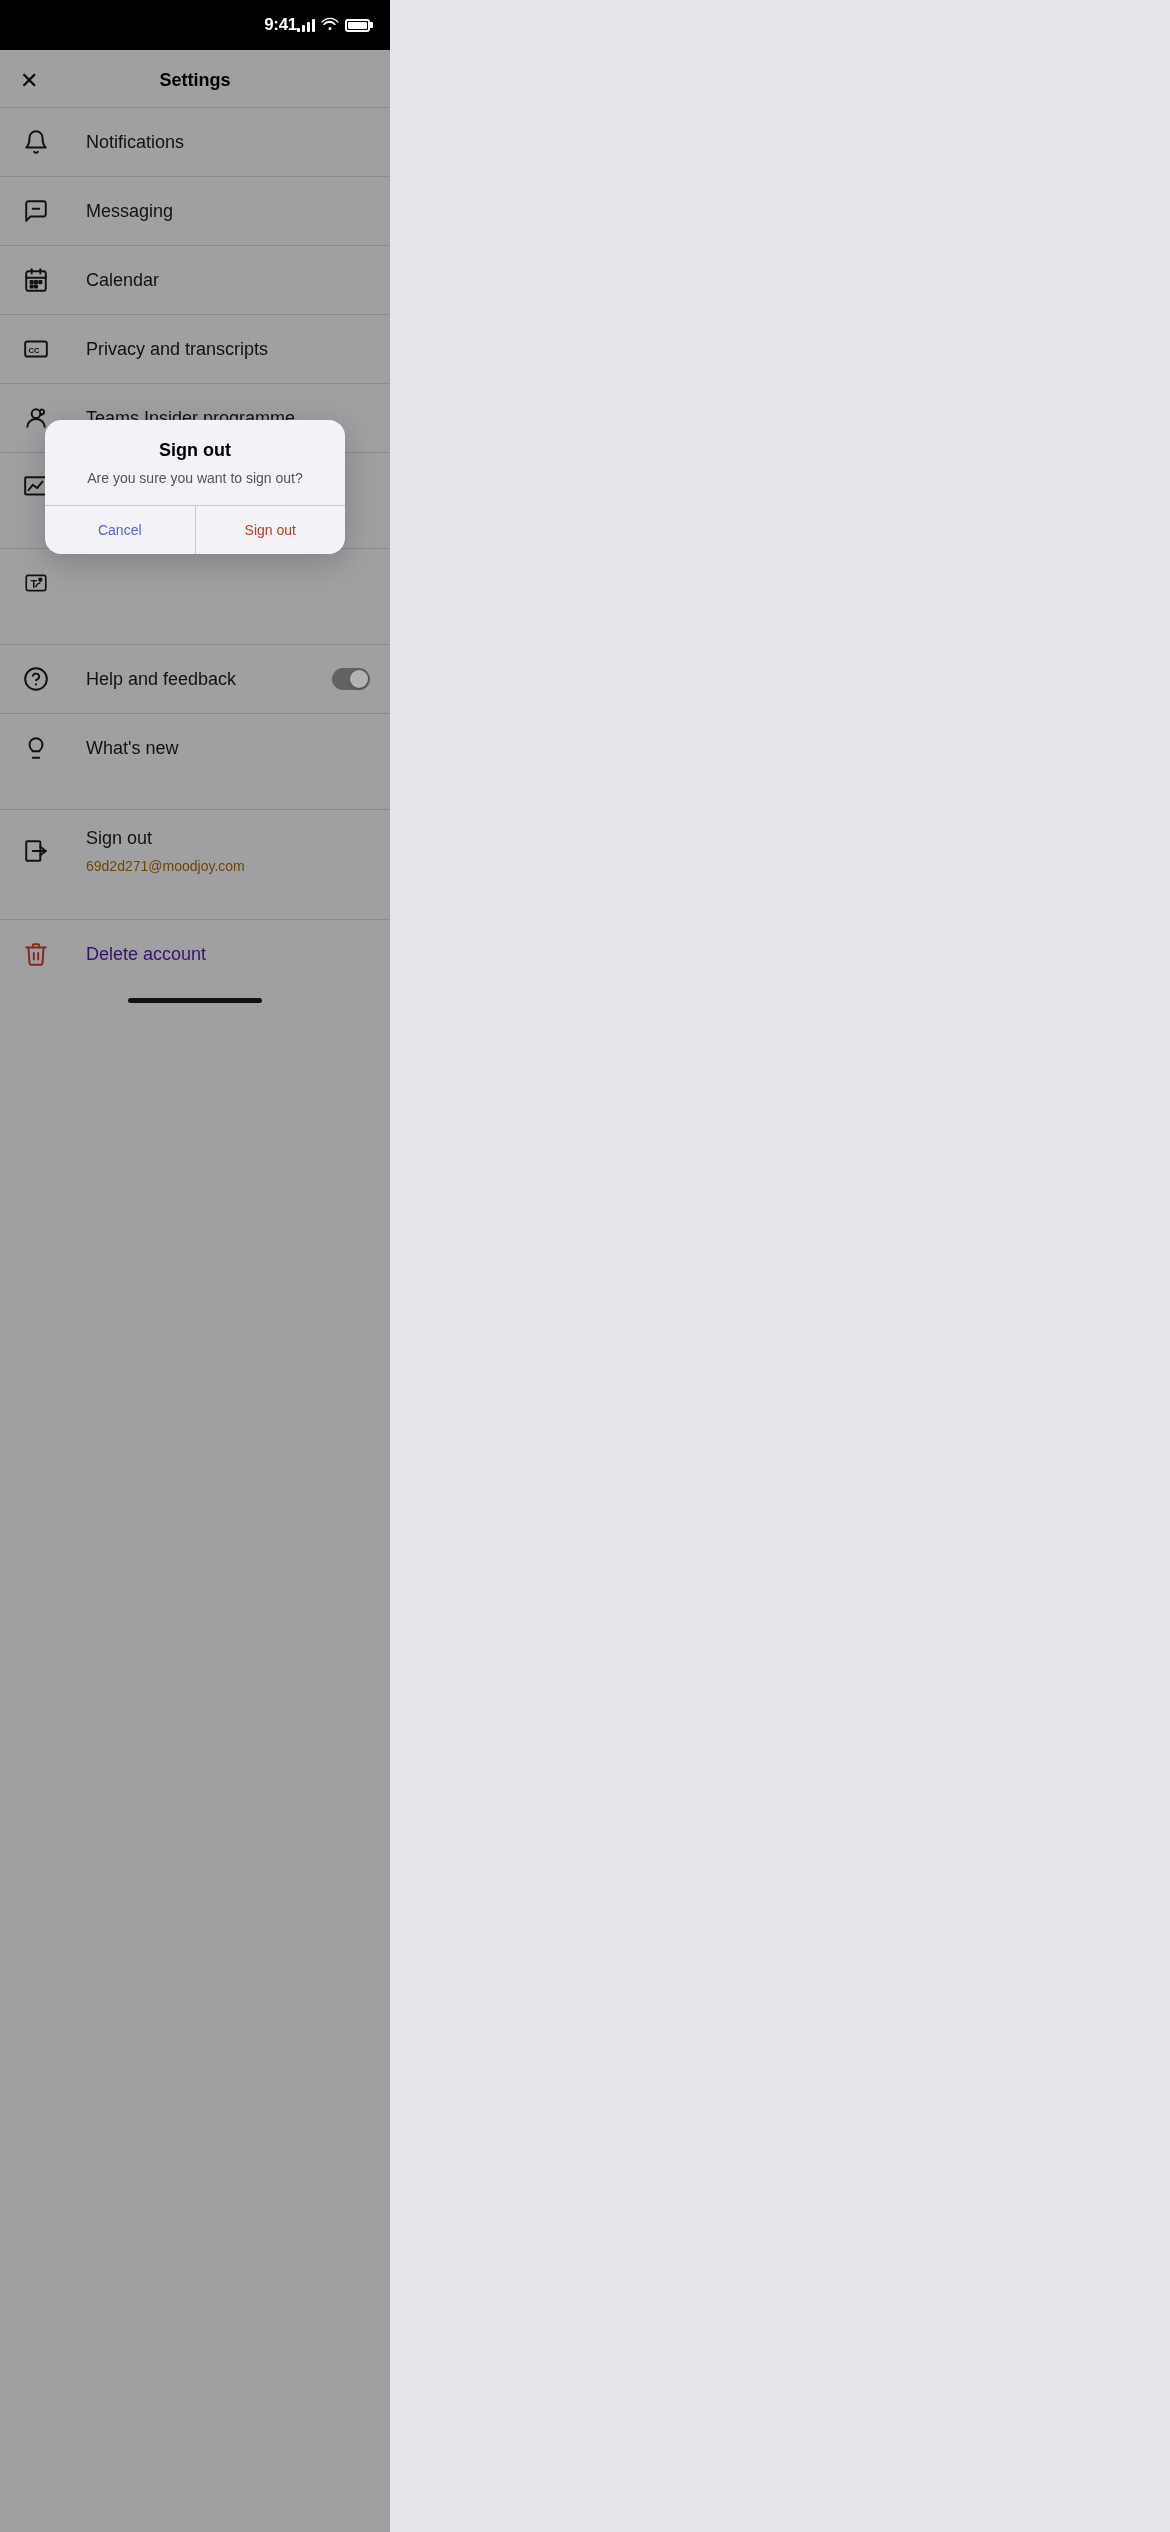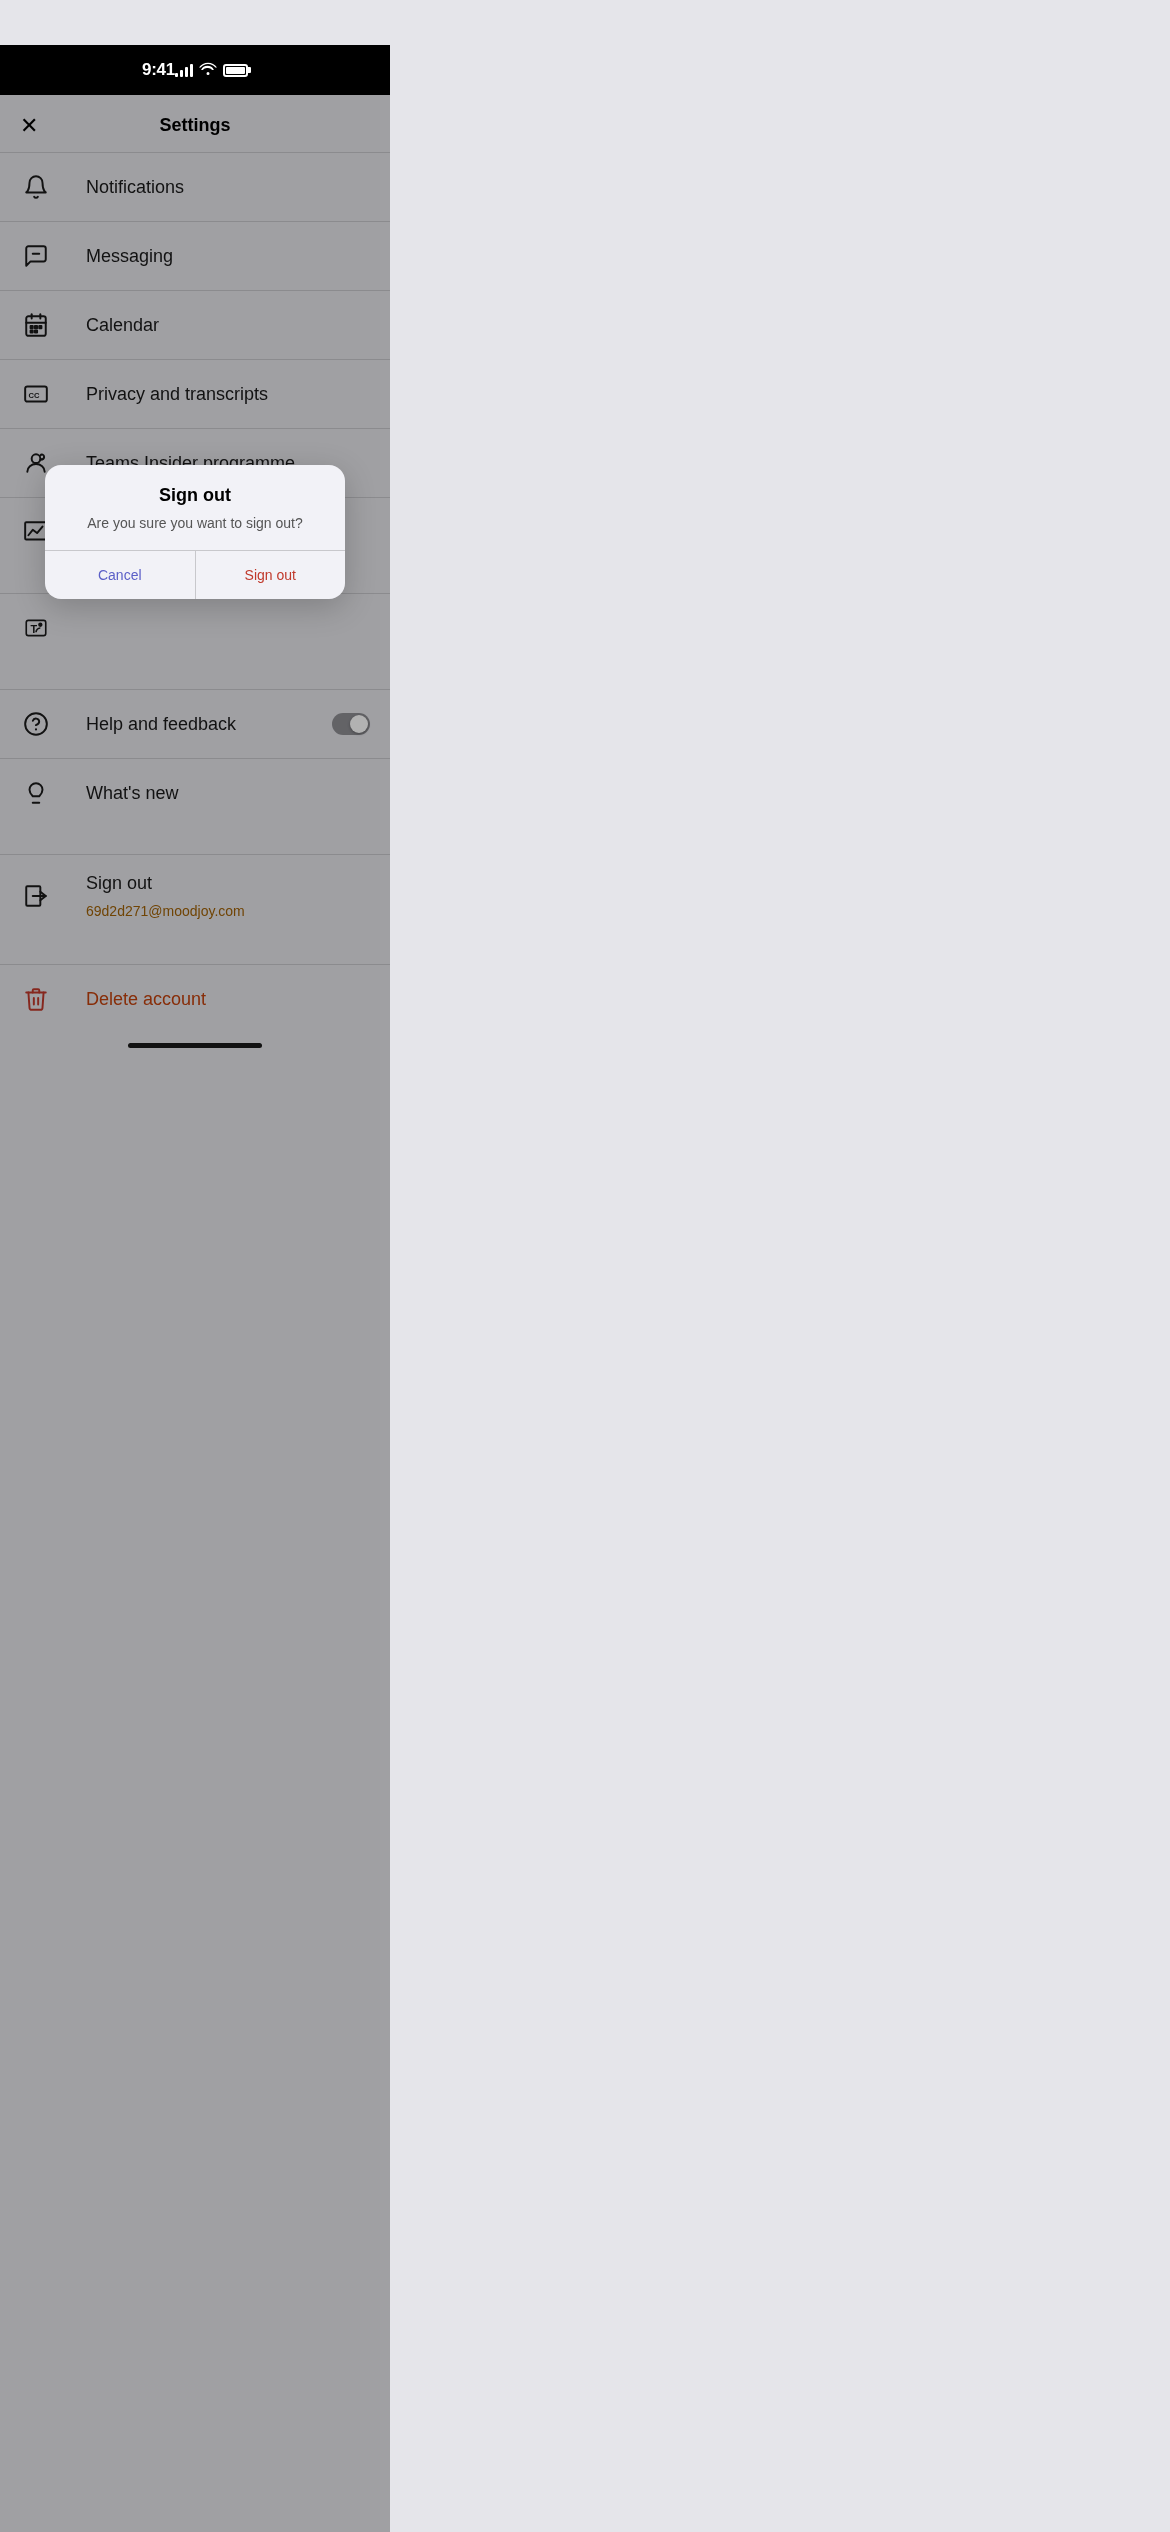--- a/index.html
+++ b/index.html
@@ -12,24 +12,23 @@
       position: relative;
       overflow-x: hidden;
     }
 
     
     .status-bar {
       background: #000;
       height: 50px;
       display: flex;
       align-items: center;
-      justify-content: center;
+      justify-content: flex-end;
       padding: 0 20px;
       color: #fff;
-      margin-top: 45px;
     }
     .status-time {
       font-size: 17px;
       font-weight: 600;
       letter-spacing: -0.3px;
     }
     .status-icons {
       display: flex;
       align-items: center;
       gap: 6px;
@@ -132,21 +131,21 @@
       flex-shrink: 0;
       font-size: 22px;
       color: #6d28d9;
     }
     .menu-label {
       font-size: 18px;
       color: #1a1a1a;
       flex: 1;
     }
     .menu-label-red {
-      color: #c2410c;
+      color: #4c1d95;
     }
     .menu-item-sub {
       display: flex;
       flex-direction: column;
     }
     .menu-sublabel {
       font-size: 14px;
       color: #a16207;
       margin-top: 9px;
     }

